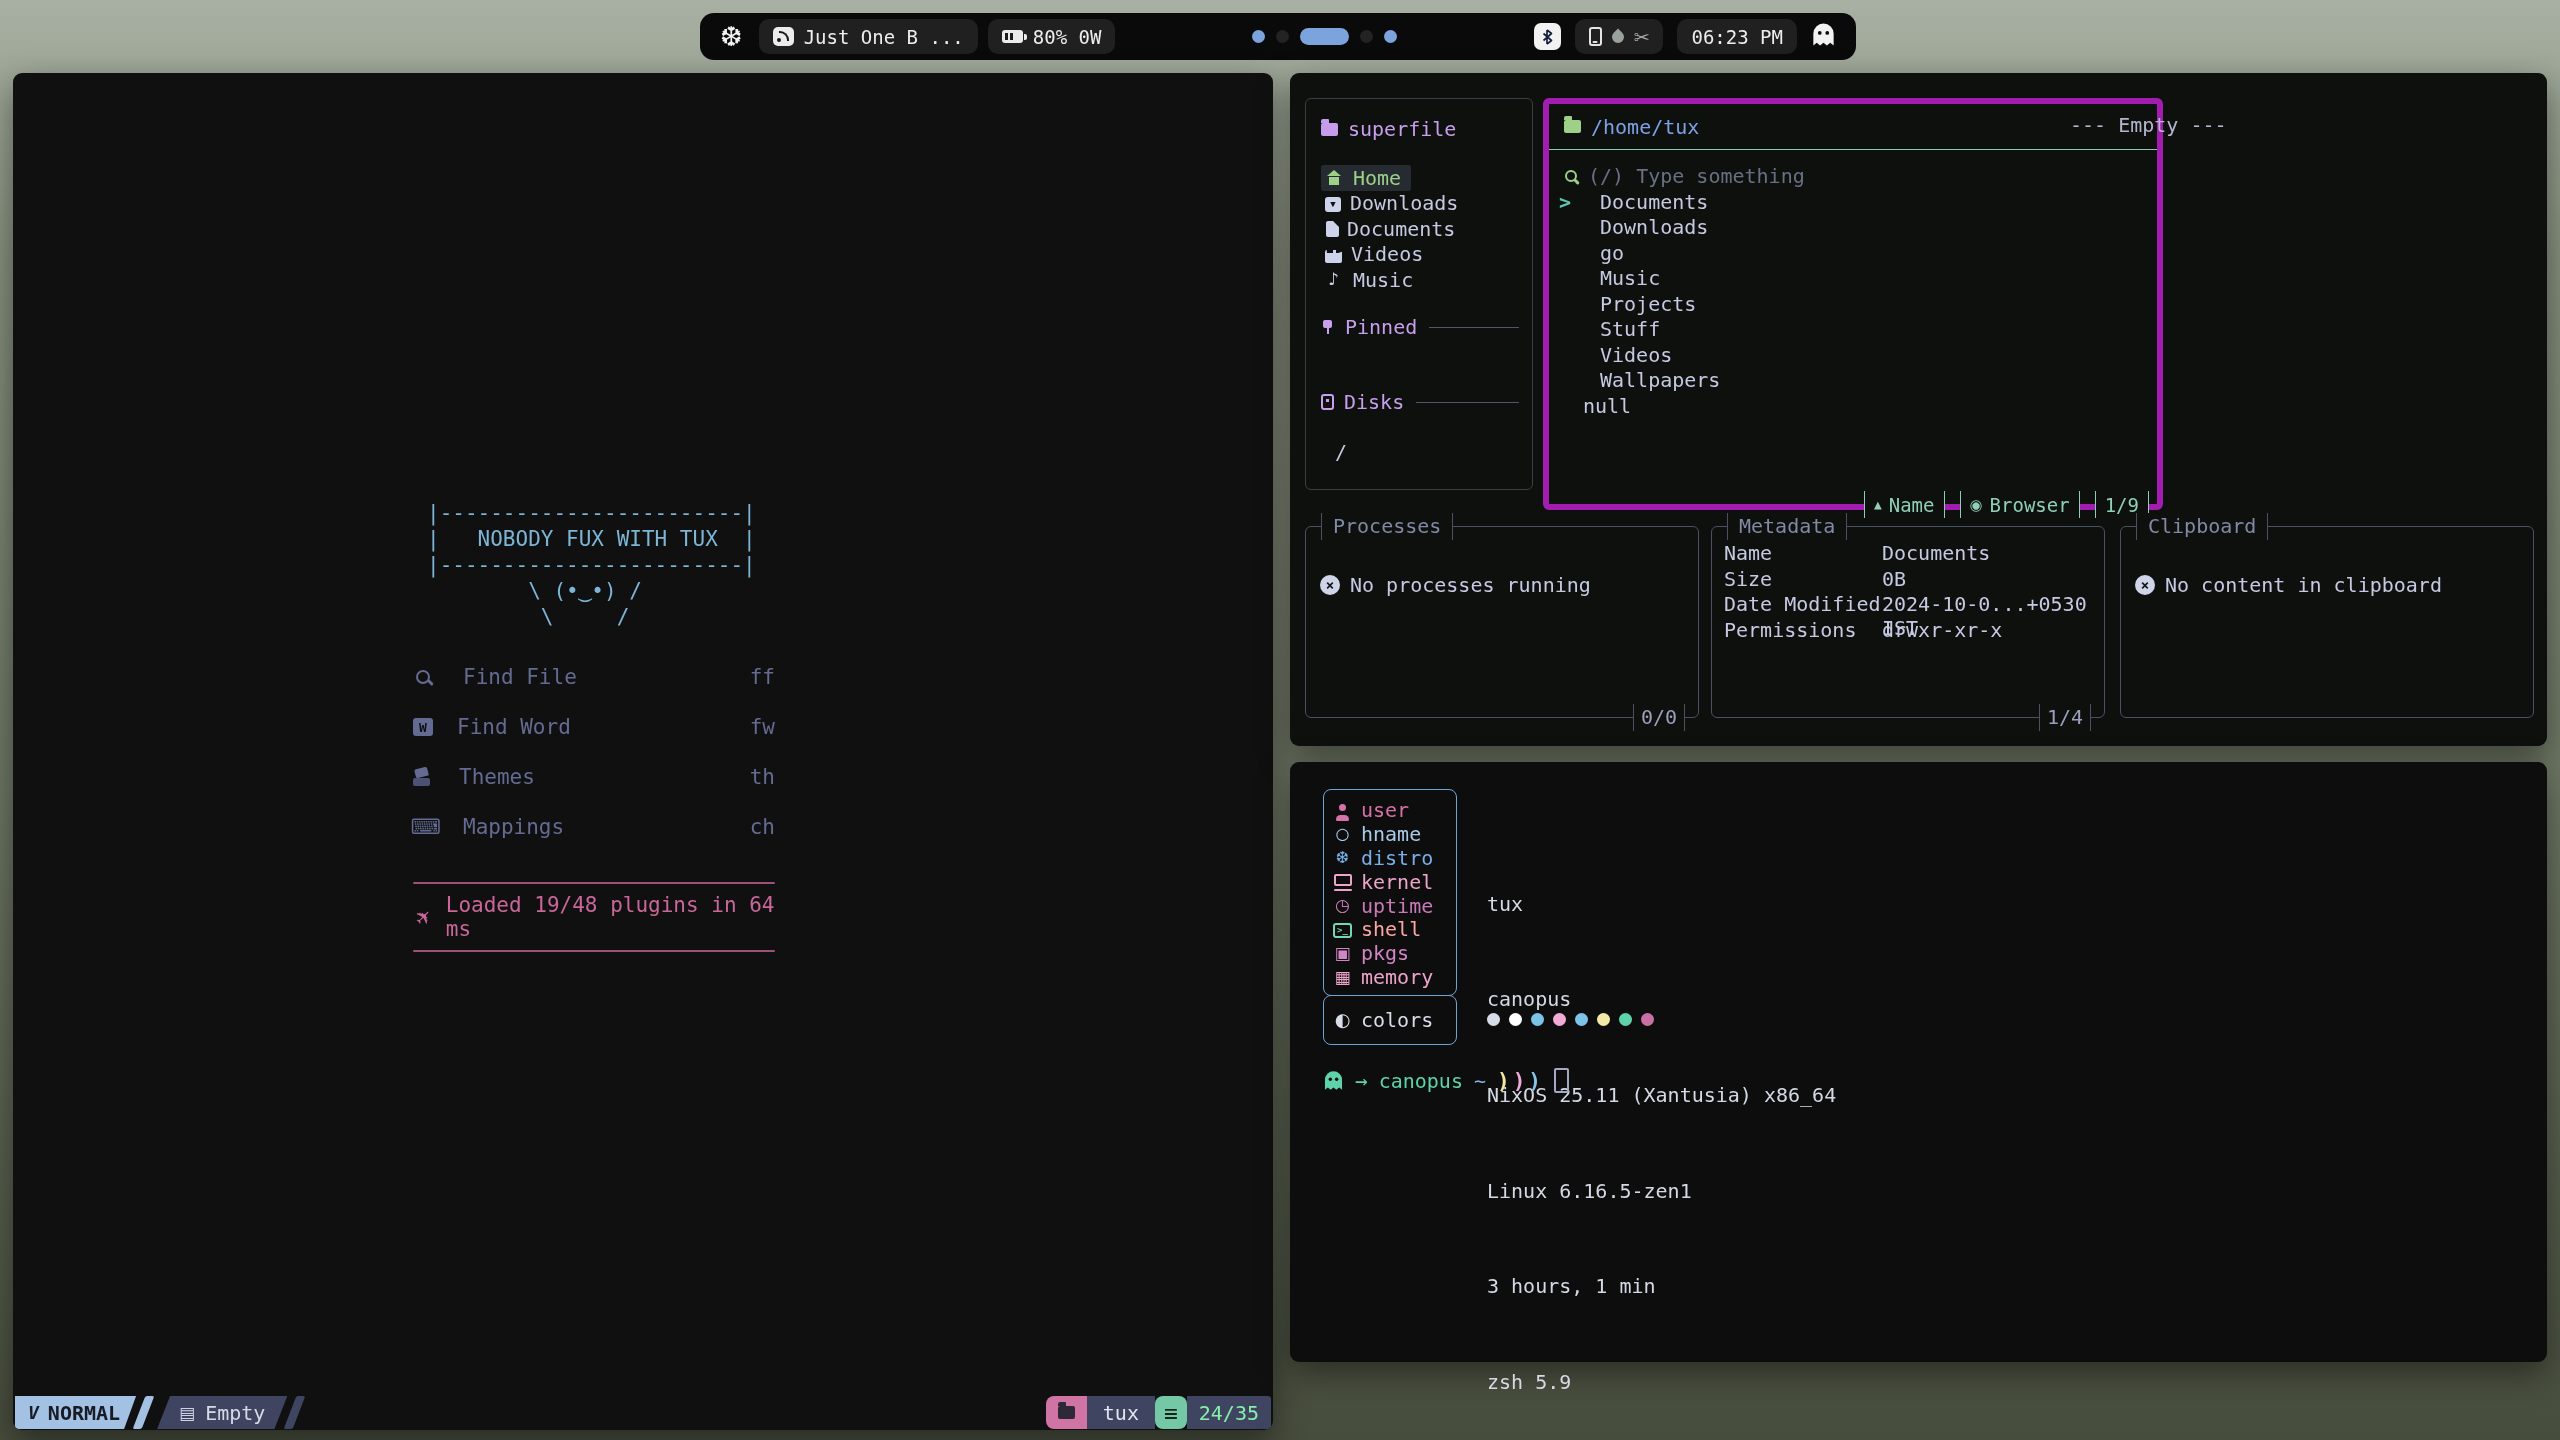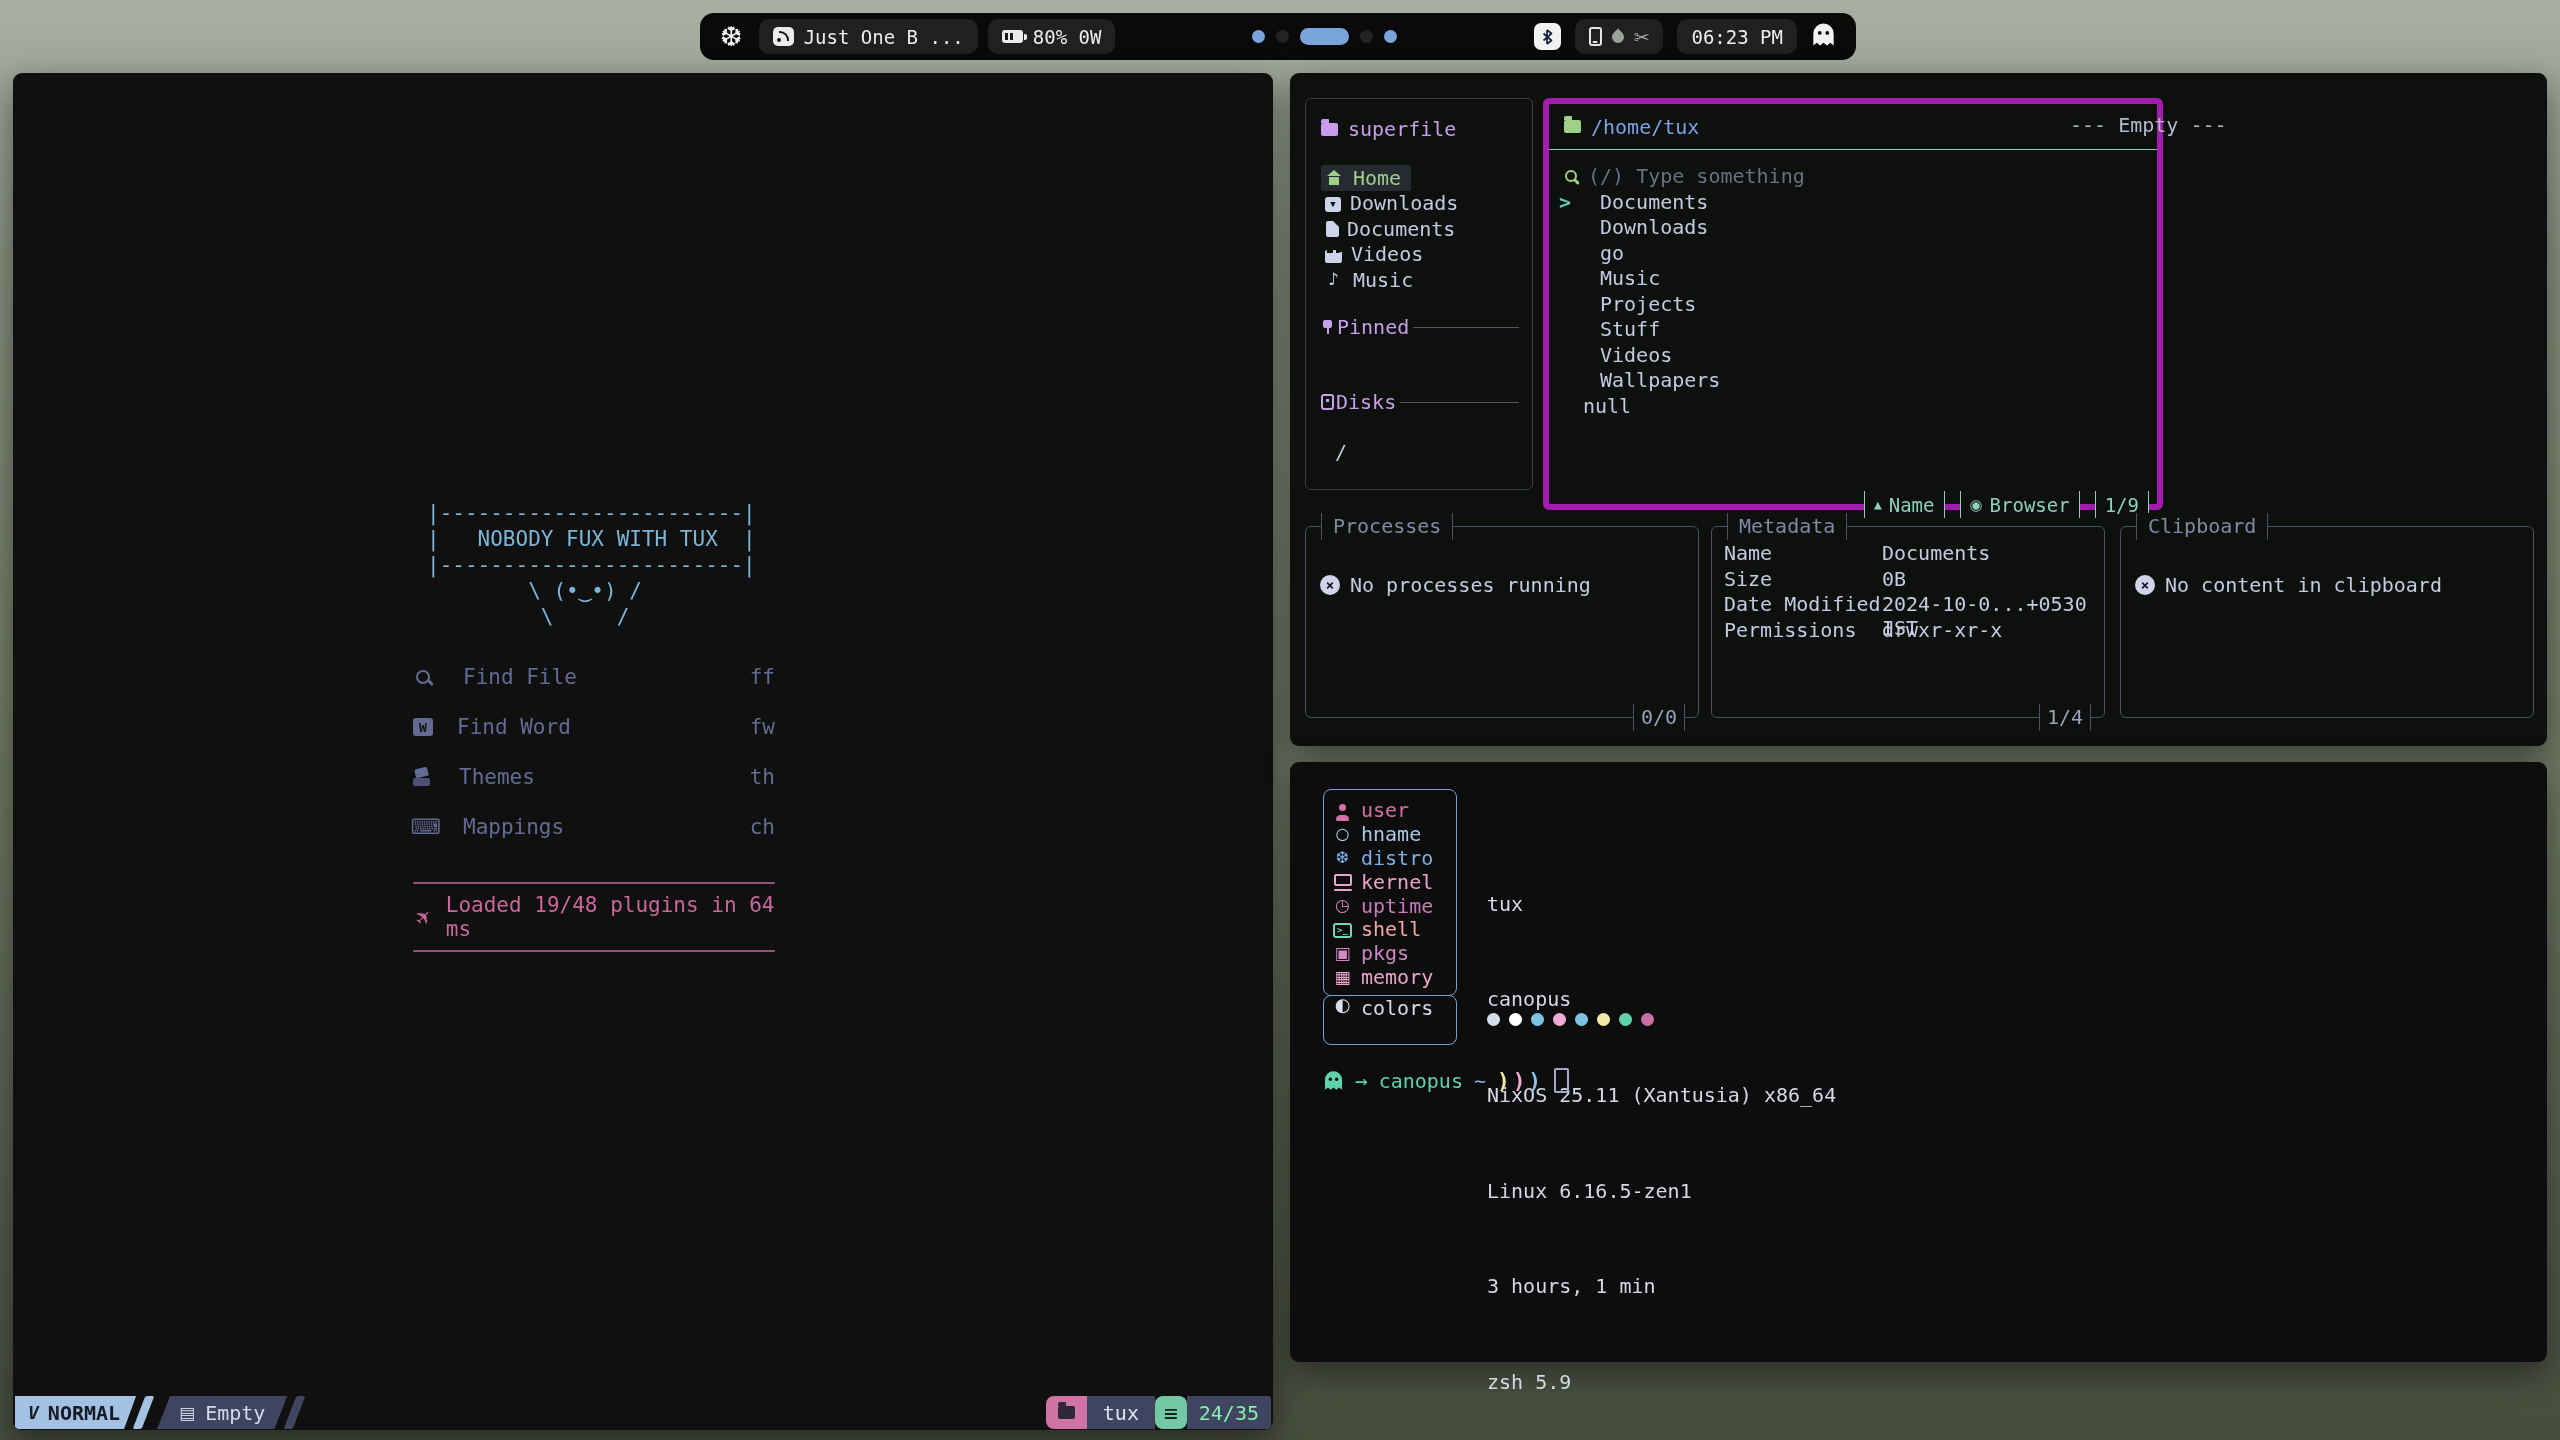--- a/index.html
+++ b/index.html
@@ -86,21 +86,21 @@
 .sb-item.active .sb-label{color:#9ed088}
 .si{width:19px;height:17px;position:relative;flex:none}
 .si-home::before{content:"";position:absolute;left:2px;top:1px;border:7px solid transparent;border-bottom:6px solid #9ed088;border-top:none}
 .si-home::after{content:"";position:absolute;left:4px;bottom:1px;width:10px;height:8px;background:#9ed088}
 .si-downloads{background:#ced3ec;border-radius:3px;width:16px;height:15px;top:1px}
 .si-downloads::before{content:"▼";position:absolute;left:50%;top:45%;transform:translate(-50%,-50%);font-size:9px;color:#0e100e}
 .si-documents{background:#ced3ec;border-radius:2px;width:13px;height:16px;left:1px}
 .si-documents::before{content:"";position:absolute;top:0;right:0;border:3.5px solid transparent;border-top-color:#0e100e;border-right-color:#0e100e}
 .si-videos{background:#ced3ec;border-radius:2px;width:17px;height:13px;top:2px;border-top:3px dashed #0e100e}
 .si-music::before{content:"♪";position:absolute;left:3px;top:-2px;font-size:17px;color:#ced3ec;font-family:"DejaVu Sans",sans-serif}
-.sb-sec{position:absolute;left:15px;right:13px;display:flex;align-items:center;gap:2px;color:#c89fec}
+.sb-sec{position:absolute;left:15px;right:13px;display:flex;align-items:center;gap:10px;color:#c89fec}
 .sb-sec::after{content:"";flex:1;height:1px;background:#57516e;margin-left:2px}
 .pin-ic{width:14px;height:16px;position:relative;flex:none}
 .pin-ic::before{content:"";position:absolute;left:2px;top:1px;width:9px;height:8px;background:#c89fec;border-radius:2px}
 .pin-ic::after{content:"";position:absolute;left:6px;top:9px;width:2px;height:6px;background:#c89fec}
 .disk-ic{width:13px;height:16px;border:2px solid #c89fec;border-radius:3px;position:relative;flex:none}
 .disk-ic::before{content:"";position:absolute;left:2.5px;top:2.5px;width:3px;height:3px;background:#c89fec}
 #sb-slash{position:absolute;left:29px;top:341px;color:#c5cae2}
 #fp{position:absolute;left:253px;top:25px;width:620px;height:412px;border:6px solid #a21caf;border-radius:6px}
 #fp-head{height:46px;border-bottom:1px solid #8ecbb3;display:flex;align-items:center;gap:10px;padding:0 15px;color:#7ba2e6}
 #fp-body{padding:13px 14px 0 10px}
@@ -120,21 +120,21 @@
 #p-proc{left:15px;width:394px}
 #p-meta{left:421px;width:394px}
 #p-clip{left:830px;width:414px}
 #md-rows{padding:14px 12px 0 12px}
 .md-row{display:flex;height:25.5px}
 .md-k{width:158px;flex:none}
 
 #term{font-size:20px;color:#d5d9e5}
 .ff-box{position:absolute;left:33px;border:1px solid #6fa3d6;border-radius:8px;width:134px}
 #ff-box1{top:27px;height:207px;padding-top:8px}
-#ff-box2{top:233px;height:50px;display:flex;align-items:flex-start}
+#ff-box2{top:233px;height:50px;display:flex;align-items:center}
 .ff-row{display:flex;align-items:center;height:23.9px}
 .fi{width:37px;text-align:center;flex:none;font-size:16px;line-height:1;font-family:"DejaVu Sans",sans-serif}
 .fi-user::before{content:"";display:inline-block;width:7px;height:7px;border-radius:50%;background:currentColor;margin-bottom:1px}
 .fi-user::after{content:"";display:block;width:13px;height:6px;border-radius:6px 6px 2px 2px;background:currentColor;margin:0 auto}
 .fi-hname::before{content:"○"}
 .fi-distro::before{content:"❆"}
 .fi-kernel::before{content:"";display:inline-block;width:14px;height:8px;border:2px solid currentColor;border-radius:2px}
 .fi-kernel::after{content:"";display:block;width:18px;height:2px;background:currentColor;margin:0 auto;border-radius:1px}
 .fi-uptime::before{content:"◷";font-size:17px}
 .fi-shell{display:inline-block}

